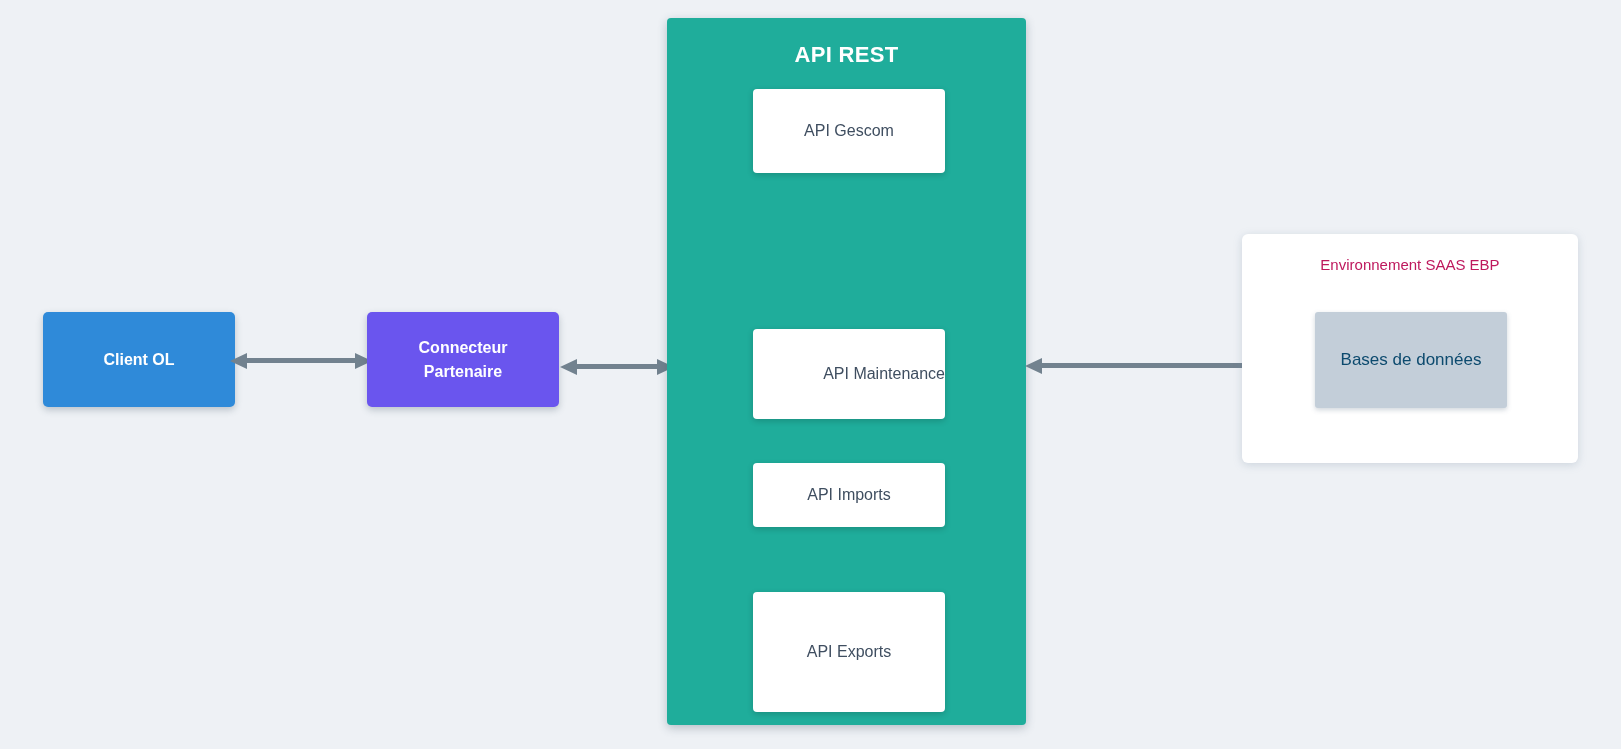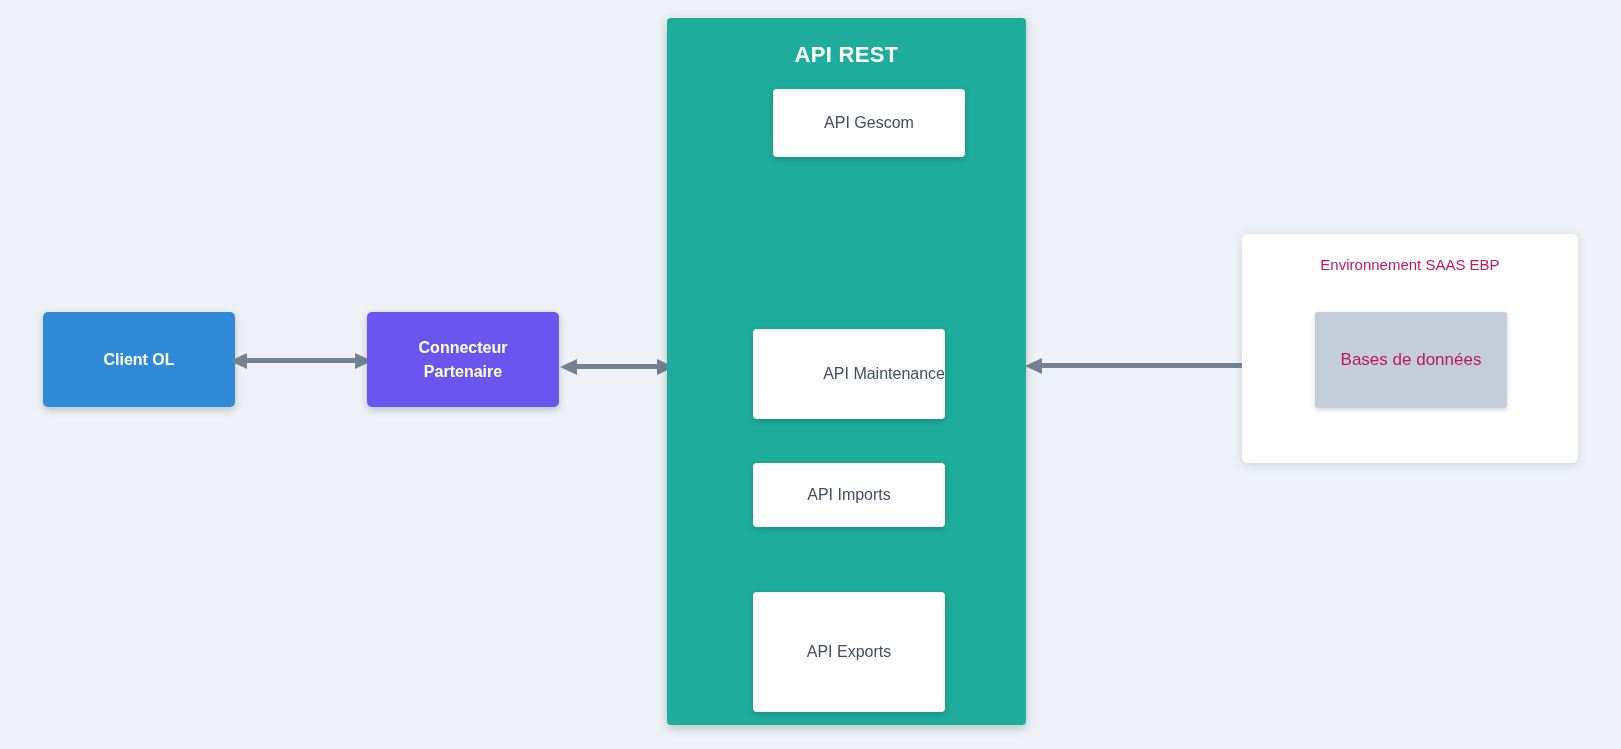--- a/index.html
+++ b/index.html
@@ -84,21 +84,21 @@
     background: #ffffff;
     border-radius: 4px;
     display: flex;
     align-items: center;
     justify-content: center;
     text-align: center;
     color: #3f4e60;
     font-size: 16px;
     box-shadow: 0 2px 6px rgba(0, 0, 0, 0.18);
   }
-  .svc-1 { top: 71px;  height: 68px; margin-left: 20px; }
+  .svc-1 { top: 71px;  height: 84px; }
   .svc-2 { top: 192px; height: 84px; }
   .svc-3 { top: 311px; height: 90px; justify-content: flex-end; }
   .svc-4 { top: 445px; height: 64px; }
   .svc-5 { top: 574px; height: 120px; }
 
   
   .saas-panel {
     position: absolute;
     left: 1242px;
     top: 234px;
@@ -119,21 +119,21 @@
     left: 73px;
     top: 78px;
     width: 192px;
     height: 96px;
     background: #c3ced9;
     border-radius: 3px;
     display: flex;
     align-items: center;
     justify-content: center;
     text-align: center;
-    color: #be185d;
+    color: #0c4a6e;
     font-size: 17px;
     box-shadow: 0 2px 5px rgba(100, 120, 140, 0.30);
   }
 </style>
 </head>
 <body>
 
 <div class="canvas">
 
   <div class="node node-client">

